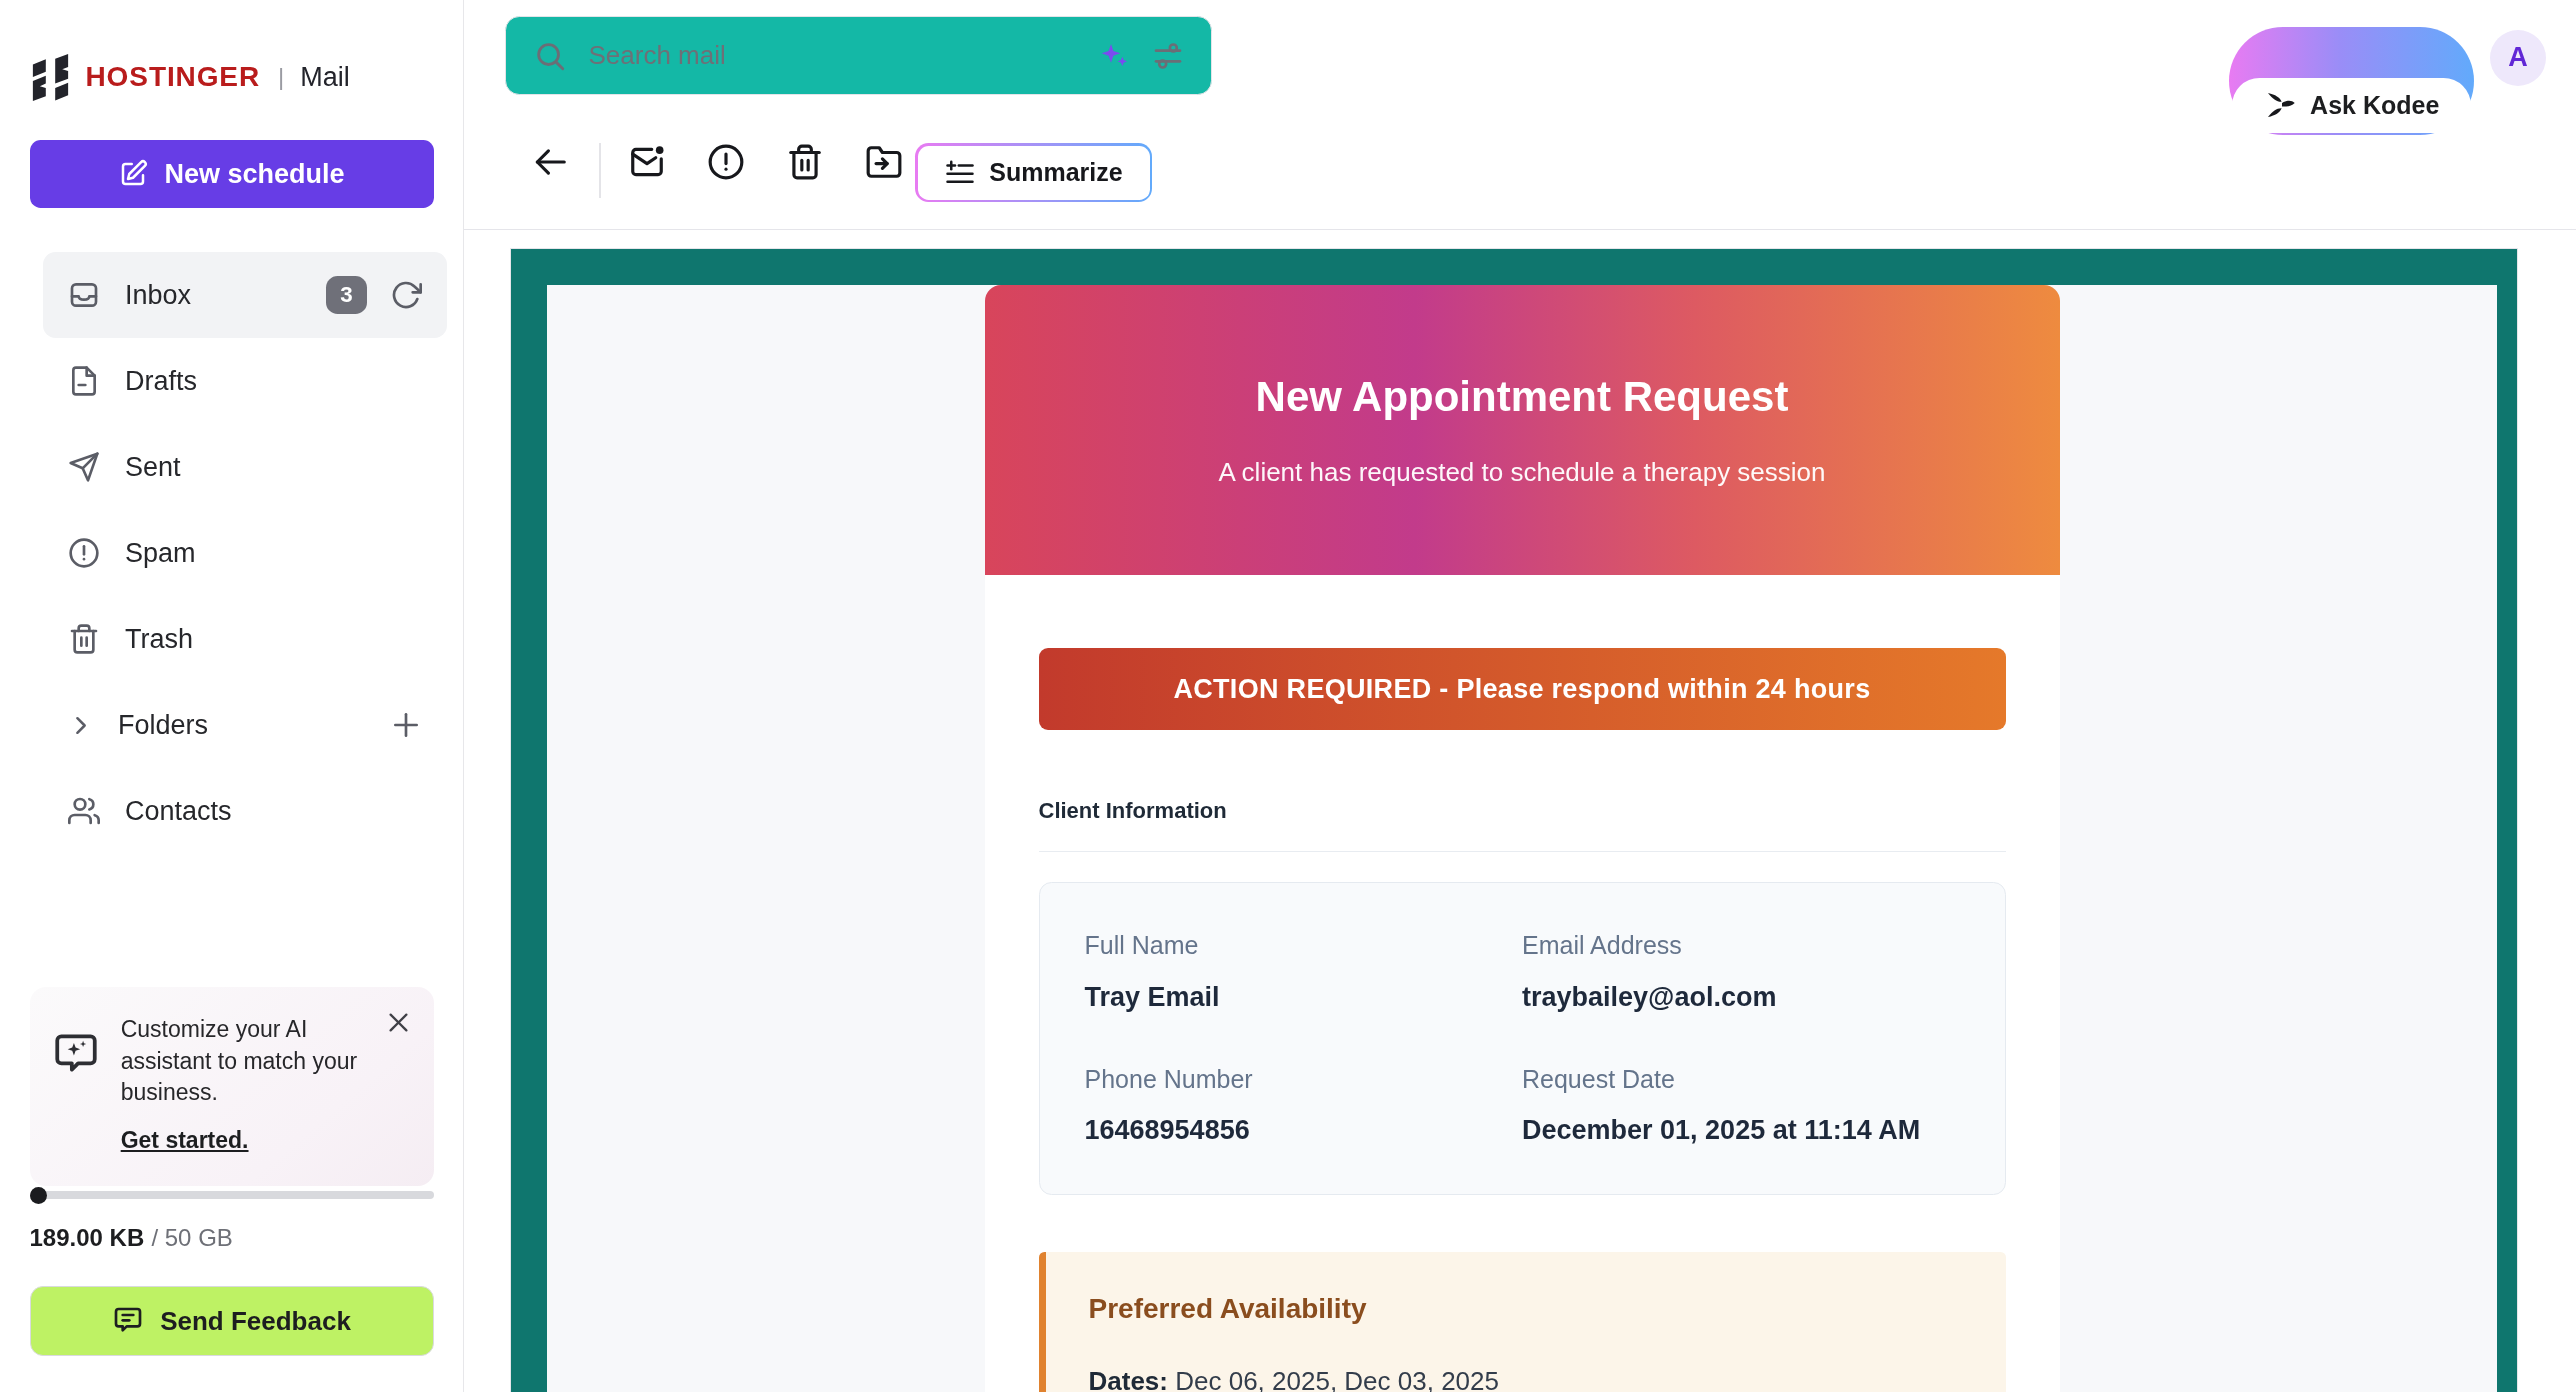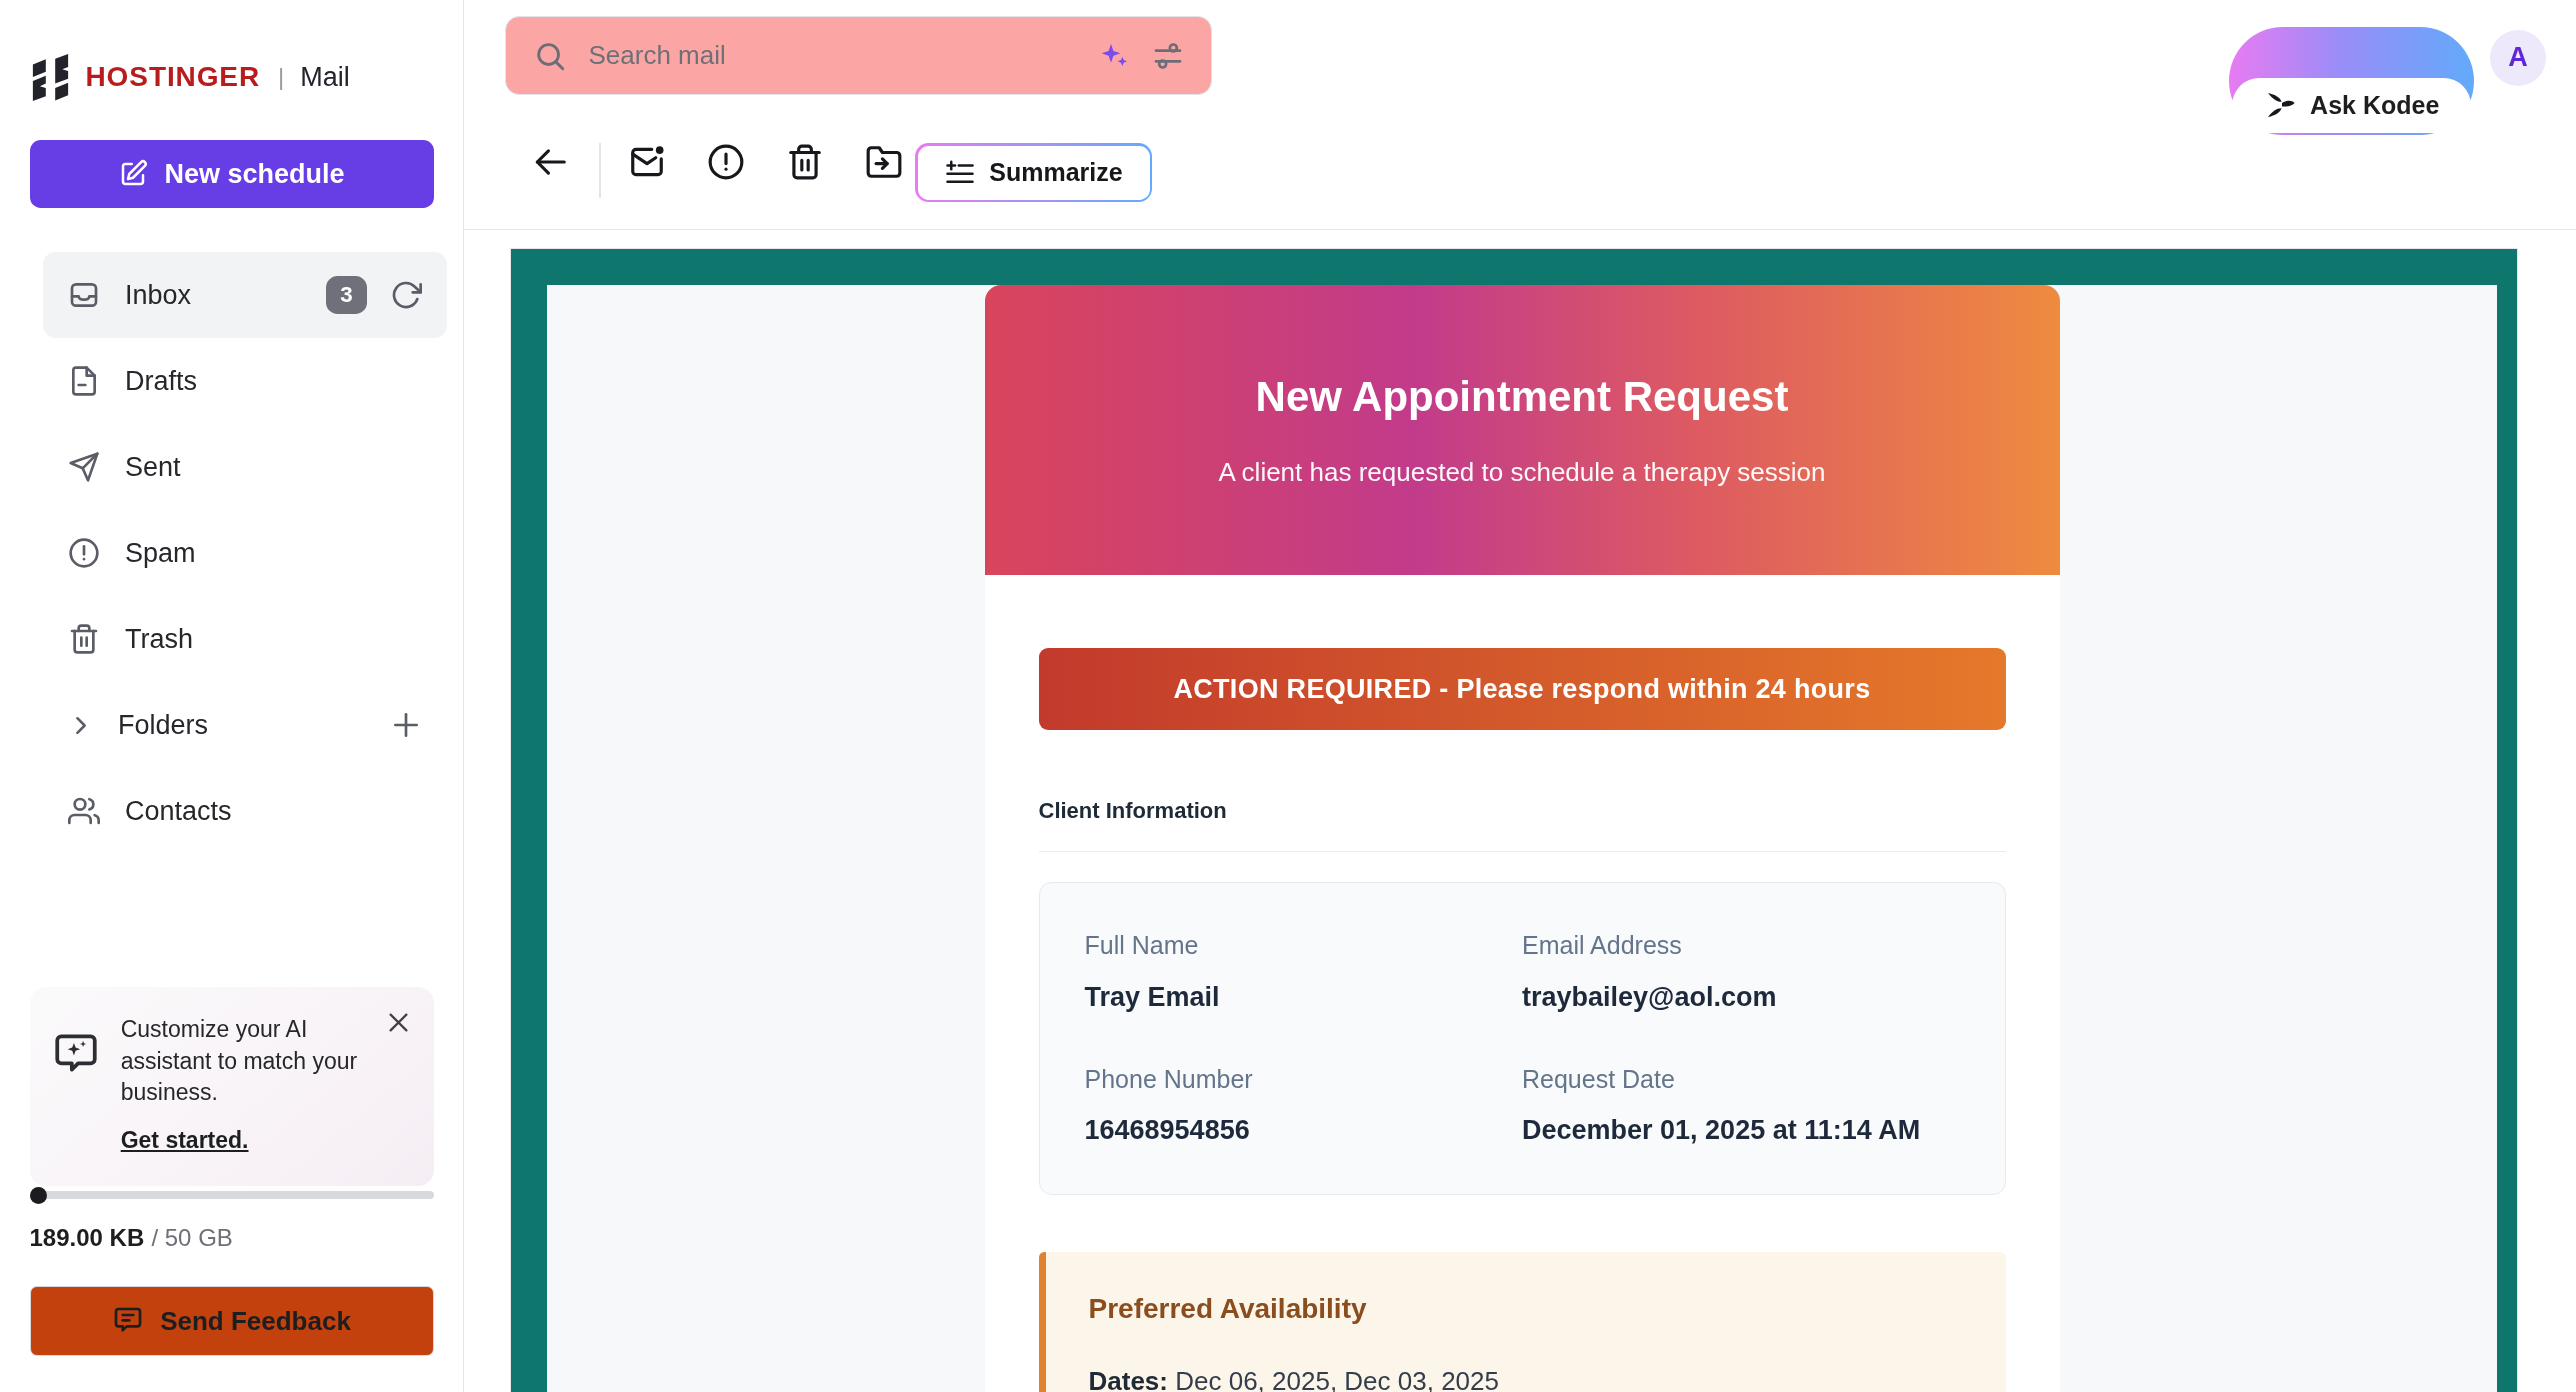--- a/index.html
+++ b/index.html
@@ -66,34 +66,34 @@
   }
   .storage-knob {
     position: absolute; left: 0; top: -4.5px; width: 17px; height: 17px;
     border-radius: 50%; background: #1b1c1f; cursor: pointer;
   }
   .storage-text { position: absolute; left: 29.5px; top: 1224px; font-size: 24px; color: #6e7077; }
   .storage-used { font-weight: 700; color: #1d1e20; margin-right: 7.2px; }
 
   .feedback-btn {
     position: absolute; left: 29.5px; top: 1286px; width: 404px; height: 70px;
-    background: #c2410c; border: 1.8px solid #d9dade; border-radius: 7px; cursor: pointer;
+    background: #bef264; border: 1.8px solid #d9dade; border-radius: 13px; cursor: pointer;
     display: flex; align-items: center; justify-content: center; gap: 16px;
     font-size: 26px; font-weight: 700; color: #1d1e20; font-family: inherit;
   }
   .feedback-icon { width: 32px; height: 32px; color: #1d1e20; }
 
   
   .main-header {
     position: absolute; left: 464px; top: 0; right: 0; height: 230px;
     background: #fff; border-bottom: 1.8px solid #e5e5ea;
   }
   .search-box {
     position: absolute; left: 41px; top: 16px; width: 707px; height: 79px;
-    border: 1.8px solid #e3e4e8; border-radius: 14.3px; background: #fca5a5;
+    border: 1.8px solid #e3e4e8; border-radius: 14.3px; background: #14b8a6;
     display: flex; align-items: center; padding: 0 27px; gap: 21.5px;
   }
   .search-icon { width: 34px; height: 34px; color: #6b6e76; flex: none; }
   .search-input {
     flex: 1; border: none; outline: none; font-size: 26px; color: #1d1e20;
     font-family: inherit; background: transparent; min-width: 0;
   }
   .search-input::placeholder { color: #6e7077; }
   .sparkle-icon { width: 32px; height: 32px; color: #7a4cf0; flex: none; cursor: pointer; }
   .sliders-icon { width: 32px; height: 32px; color: #6b6e76; flex: none; cursor: pointer; }

